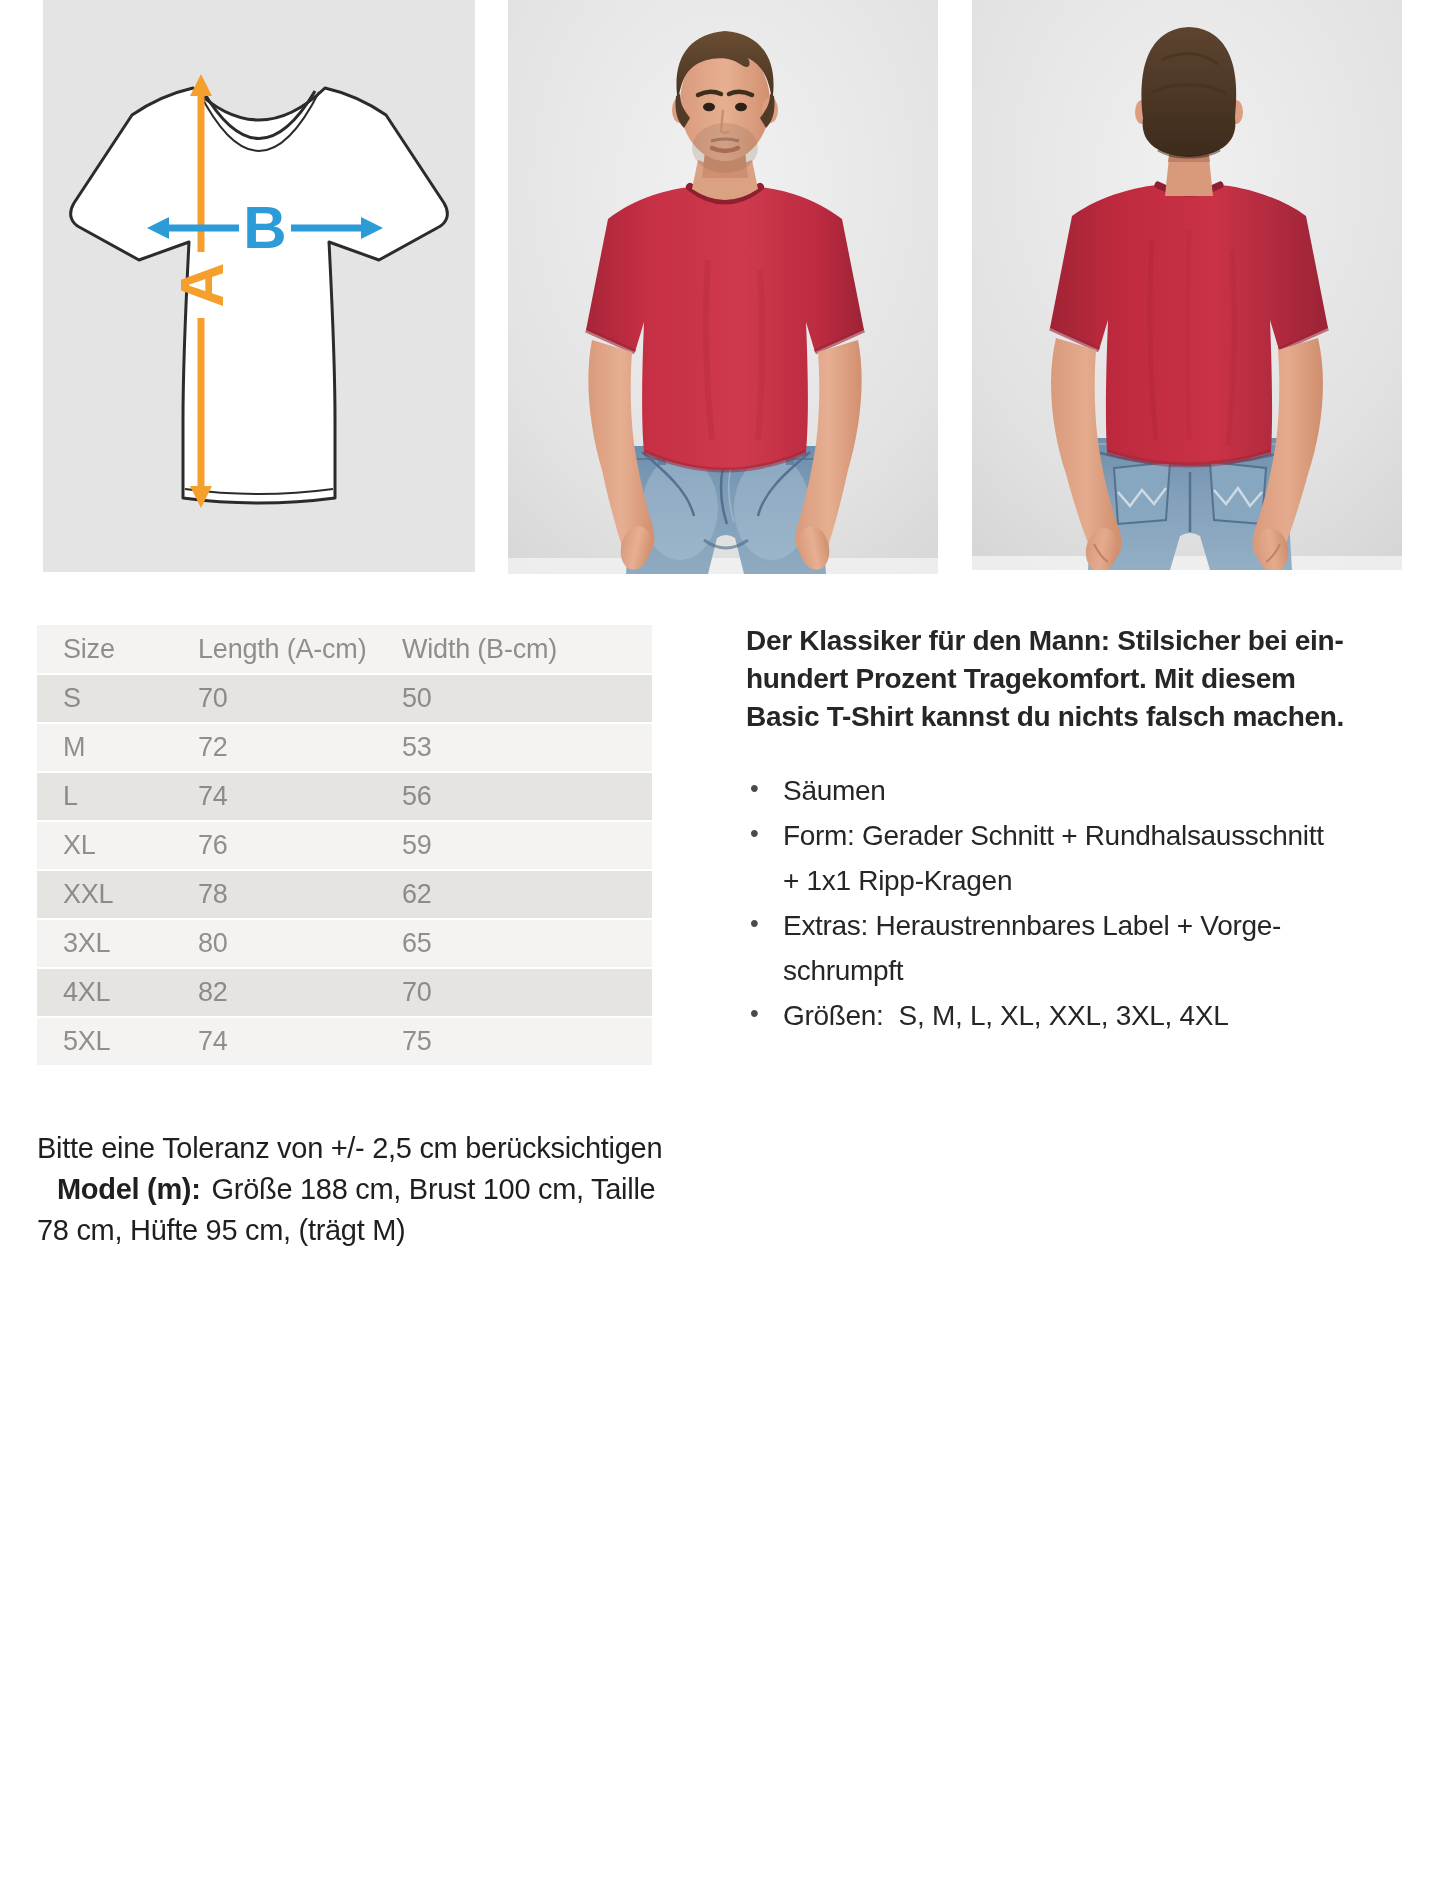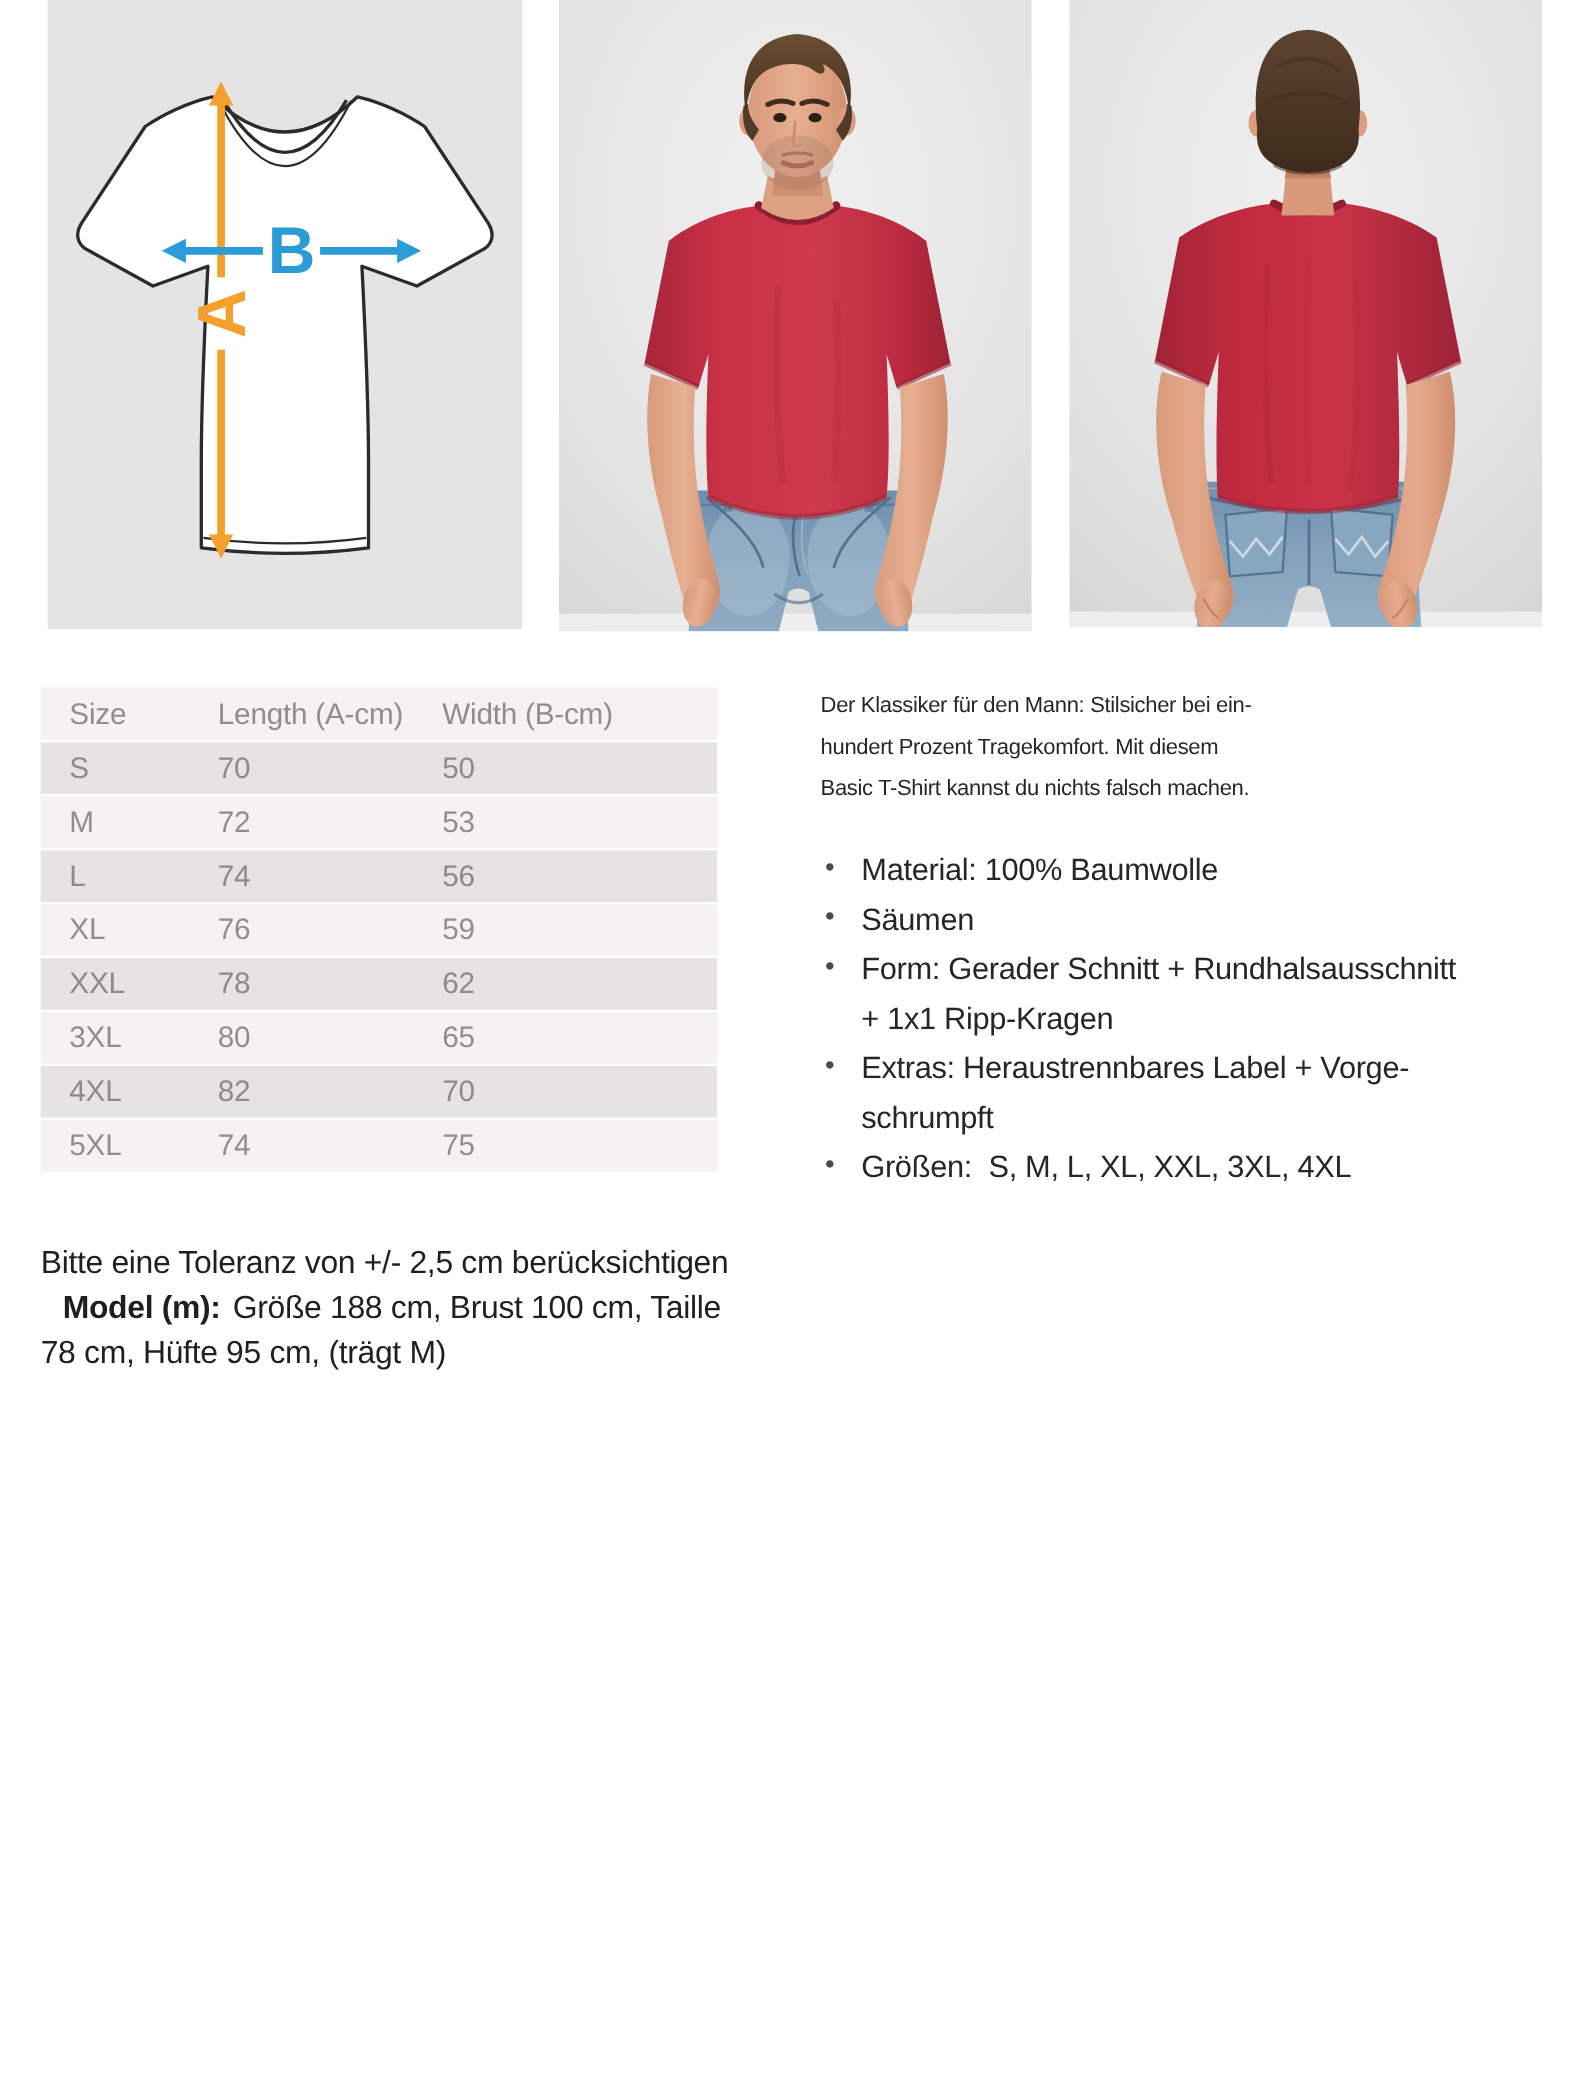--- a/index.html
+++ b/index.html
@@ -17,21 +17,21 @@
   .size-table{position:absolute;left:37px;top:625px;width:615px;font-size:27px;letter-spacing:-0.2px;}
   .trow{display:grid;grid-template-columns:135px 204px 1fr;align-items:center;
         padding-left:26px;height:49px;box-sizing:border-box;border-bottom:2px solid #ffffff;}
   .thead{height:50px;background:#f4f3f1;color:#8f8e8c;}
   .trow.light{background:#f4f3f1;color:#908f8d;}
   .trow.dark{background:#e5e4e1;color:#8c8b89;}
   .tc{white-space:nowrap;}
 
   
   .description{position:absolute;left:746px;top:622px;width:676px;color:#262626;letter-spacing:-0.3px;}
-  .iline{font-size:20px;line-height:38px;white-space:pre-wrap;}
+  .iline{font-size:28px;line-height:38px;white-space:pre-wrap;font-weight:bold;}
   .bullets{list-style:none;margin:32px 0 0 0;padding:0;}
   .bullets li{position:relative;padding-left:37px;font-size:28px;line-height:45px;}
   .bullets li::before{content:"\2022";position:absolute;left:4px;top:-2px;color:#4a4a4a;font-size:25px;}
   .bl{white-space:pre-wrap;}
 
   
   .notes{position:absolute;left:37px;top:1128px;width:712px;color:#1f1f1f;
          font-size:29px;line-height:41px;letter-spacing:-0.3px;}
   .notes b{font-weight:700;margin-left:20px;}
   .mrest{margin-left:11px;}
@@ -322,23 +322,20 @@
 </div>
 
 <div class="description">
   <div class="intro">
     <div class="iline">Der Klassiker für den Mann: Stilsicher bei ein-</div>
     <div class="iline">hundert Prozent Tragekomfort. Mit diesem</div>
     <div class="iline">Basic T-Shirt kannst du nichts falsch machen.</div>
   </div>
   <ul class="bullets">
     <li>
-      <div class="bl">Material: 100% Baumwolle</div>
-    </li>
-    <li>
       <div class="bl">Säumen</div>
     </li>
     <li>
       <div class="bl">Form: Gerader Schnitt + Rundhalsausschnitt</div>
       <div class="bl">+ 1x1 Ripp-Kragen</div>
     </li>
     <li>
       <div class="bl">Extras: Heraustrennbares Label + Vorge-</div>
       <div class="bl">schrumpft</div>
     </li>

